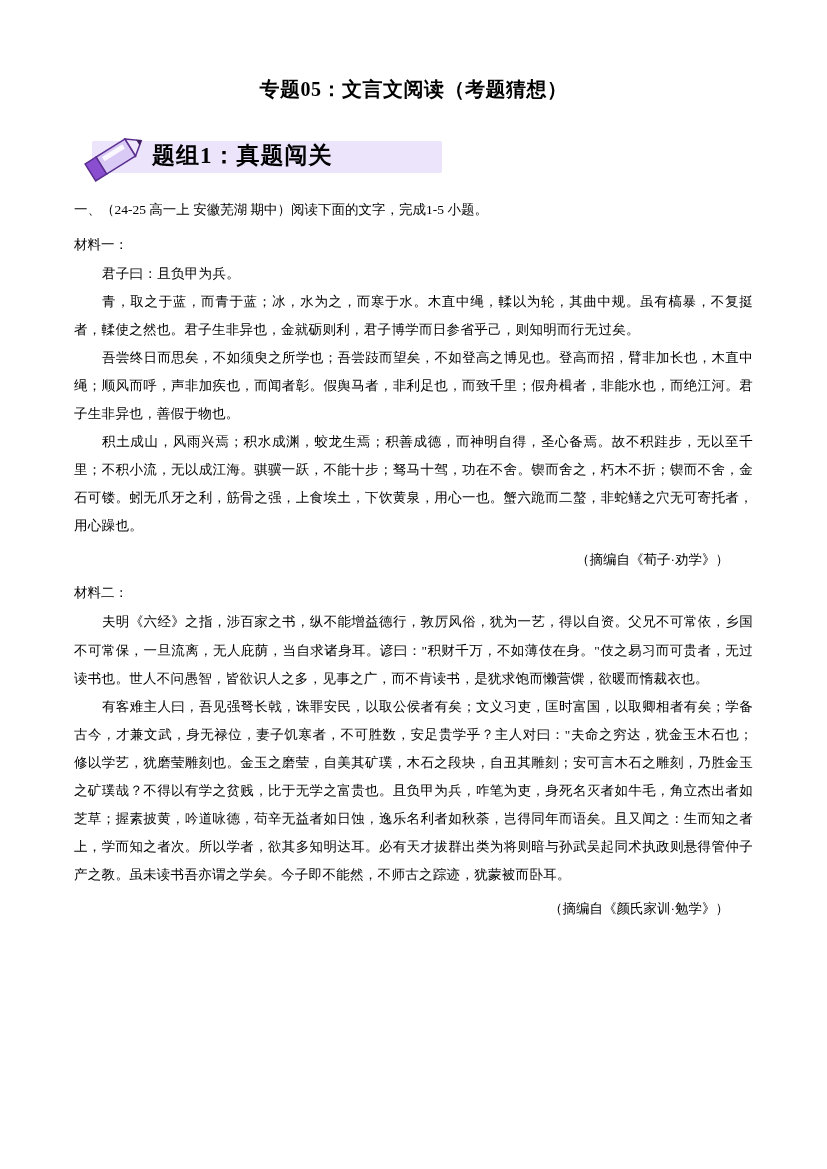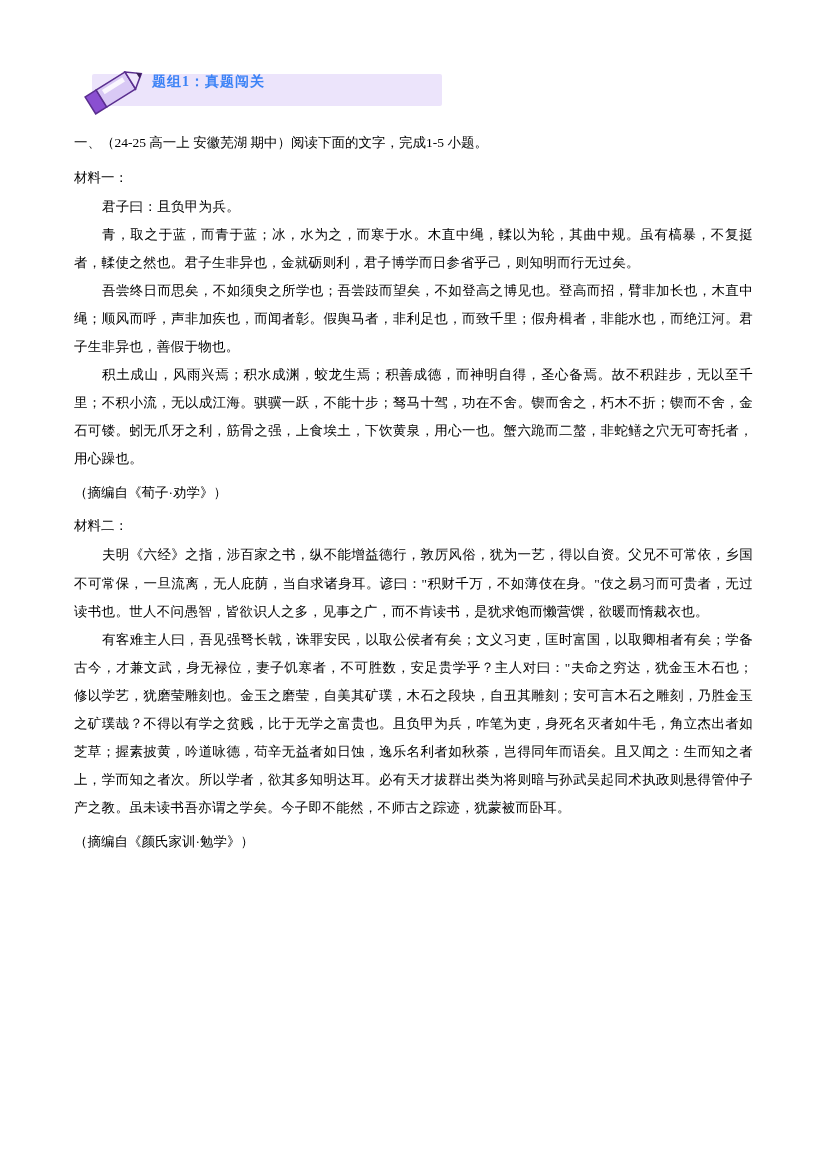--- a/index.html
+++ b/index.html
@@ -42,23 +42,23 @@
     top: 12px;
     width: 350px;
     height: 32px;
     background: #ece4fb;
     border-radius: 2px;
   }
   .banner-text {
     position: absolute;
     left: 78px;
     top: 11px;
-    font-size: 14px;
+    font-size: 23px;
     font-weight: bold;
-    color: #3b82f6;
+    color: #000000;
     letter-spacing: 1px;
     font-family: "Liberation Serif", "DejaVu Serif", serif;
     text-align: center;
   }
   .pencil {
     position: absolute;
     left: 8px;
     top: 2px;
     width: 66px;
     height: 52px;
@@ -77,30 +77,32 @@
   .para {
     font-size: 13.5px;
     line-height: 2.08;
     text-align: justify;
     text-indent: 28px;
     margin: 0;
     letter-spacing: 0.3px;
   }
   .source {
     font-size: 13.5px;
+    text-align: right;
     margin: 6px 0 4px 0;
     padding-right: 24px;
     line-height: 2;
   }
 </style>
 </head>
 <body>
 
 <div class="page">
 
+  <div class="doc-title">专题05：文言文阅读（考题猜想）</div>
 
   <div class="banner">
     <div class="banner-bar"></div>
     <svg class="pencil" viewBox="0 0 66 52">
       <g transform="rotate(-32 33 26)">
         <rect x="4" y="16" width="13" height="20" fill="#8a4fd1" stroke="#5a2e8f" stroke-width="1.5"></rect>
         <rect x="17" y="16" width="34" height="20" fill="#d9c9f5" stroke="#5a2e8f" stroke-width="1.5"></rect>
         <rect x="22" y="19" width="24" height="5" fill="#ffffff" opacity="0.85"></rect>
         <polygon points="51,16 64,26 51,36" fill="#efe7fb" stroke="#5a2e8f" stroke-width="1.5"></polygon>
         <polygon points="60,22.5 64,26 60,29.5" fill="#3b2158"></polygon>

